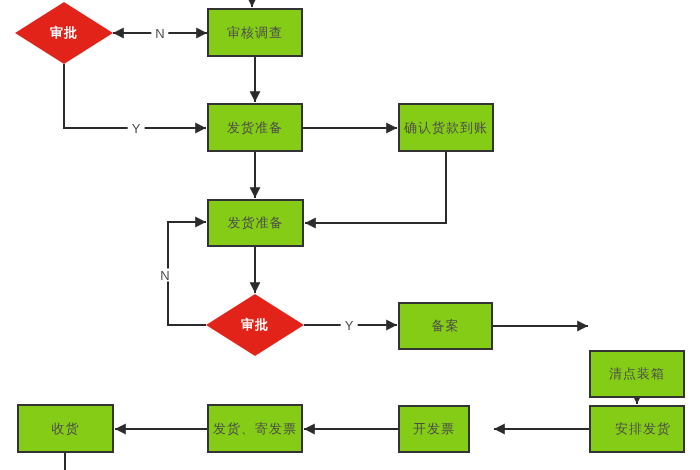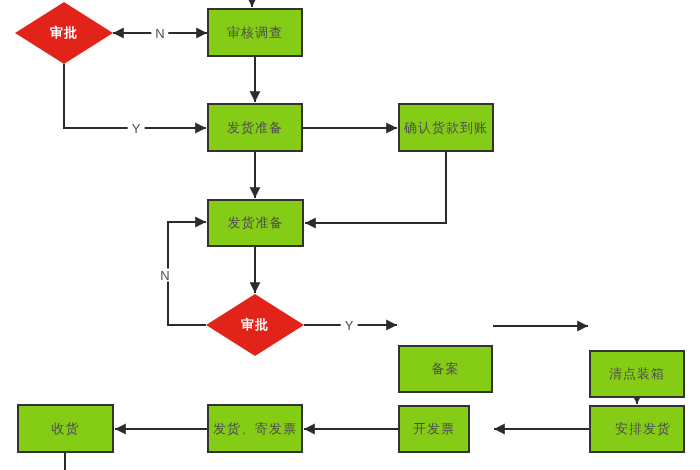--- a/index.html
+++ b/index.html
@@ -93,21 +93,21 @@
   </div>
   <div class="node" style="left:207px; top:103px; width:96px; height:49px;">
     <span>发货准备</span>
   </div>
   <div class="node" style="left:398px; top:103px; width:96px; height:49px;">
     <span>确认货款到账</span>
   </div>
   <div class="node" style="left:207px; top:199px; width:97px; height:48px;">
     <span>发货准备</span>
   </div>
-  <div class="node" style="left:398px; top:302px; width:95px; height:48px;margin-top:43px;">
+  <div class="node" style="left:398px; top:302px; width:95px; height:48px;">
     <span>备案</span>
   </div>
   <div class="node" style="left:589px; top:302px; width:96px; height:48px;margin-top:48px;">
     <span>清点装箱</span>
   </div>
   <div class="node" style="left:589px; top:405px; width:96px; height:48px;padding-left:12px;">
     <span>安排发货</span>
   </div>
   <div class="node" style="left:398px; top:405px; width:72px; height:48px;">
     <span>开发票</span>

